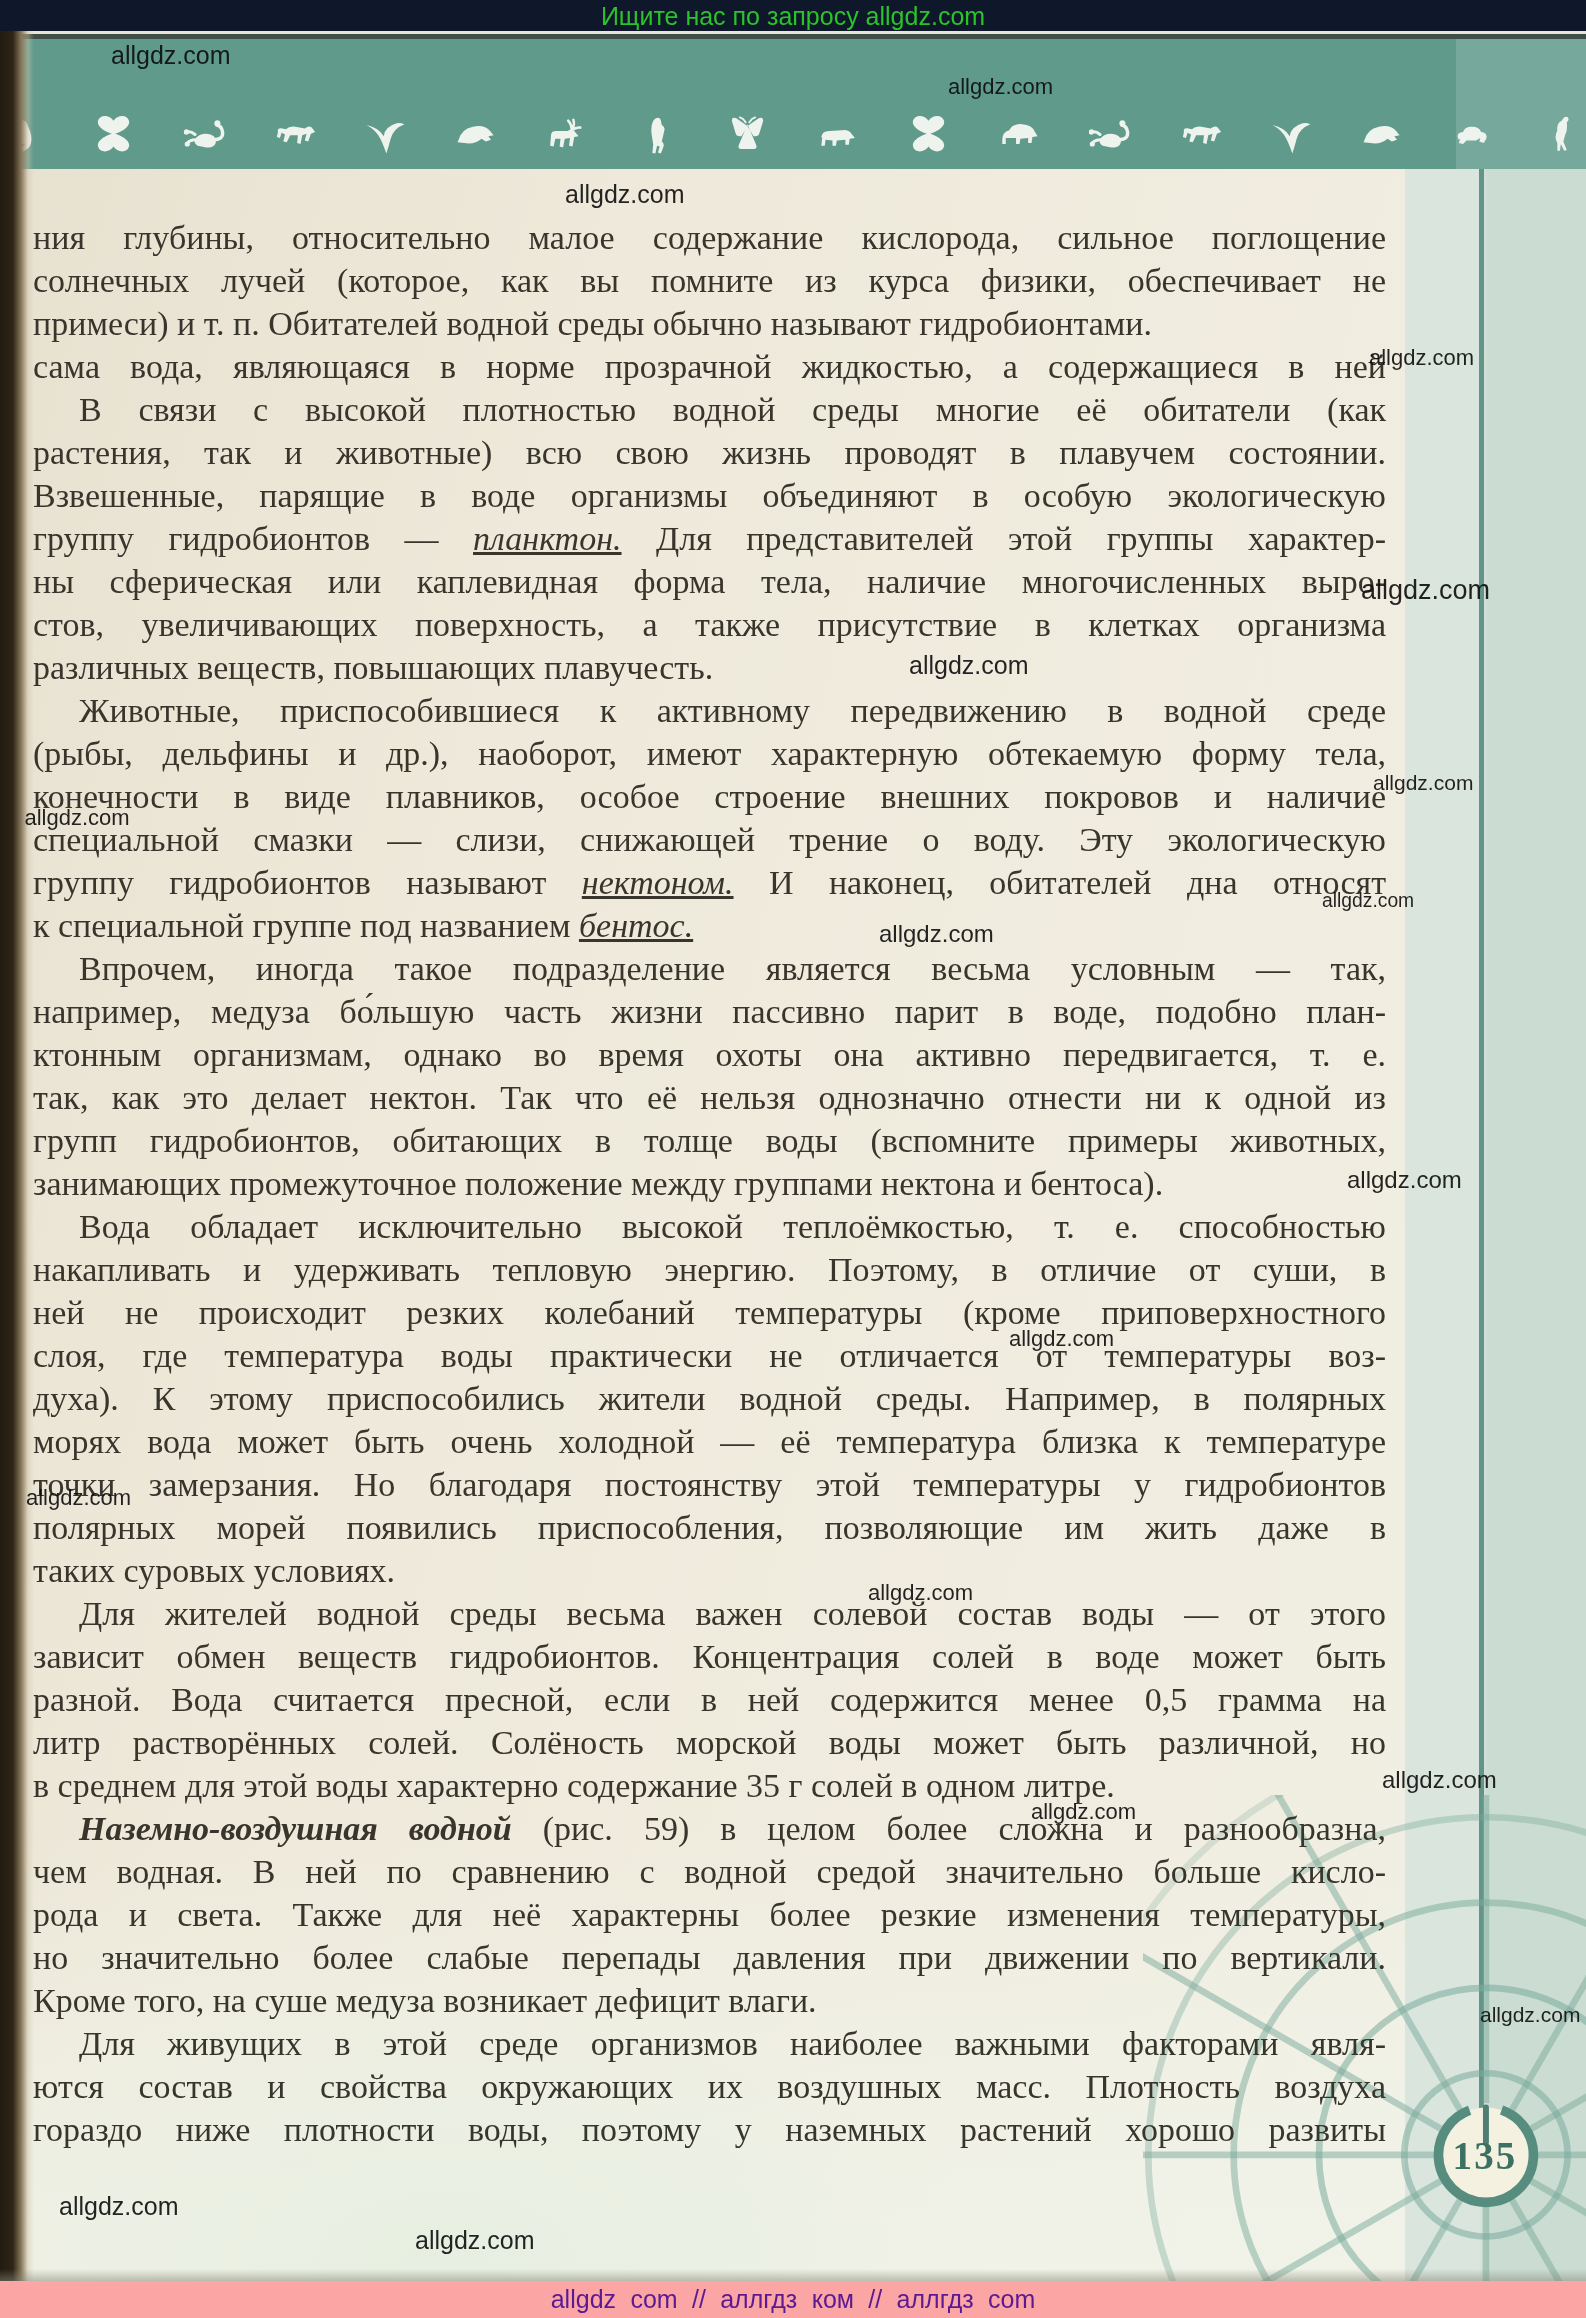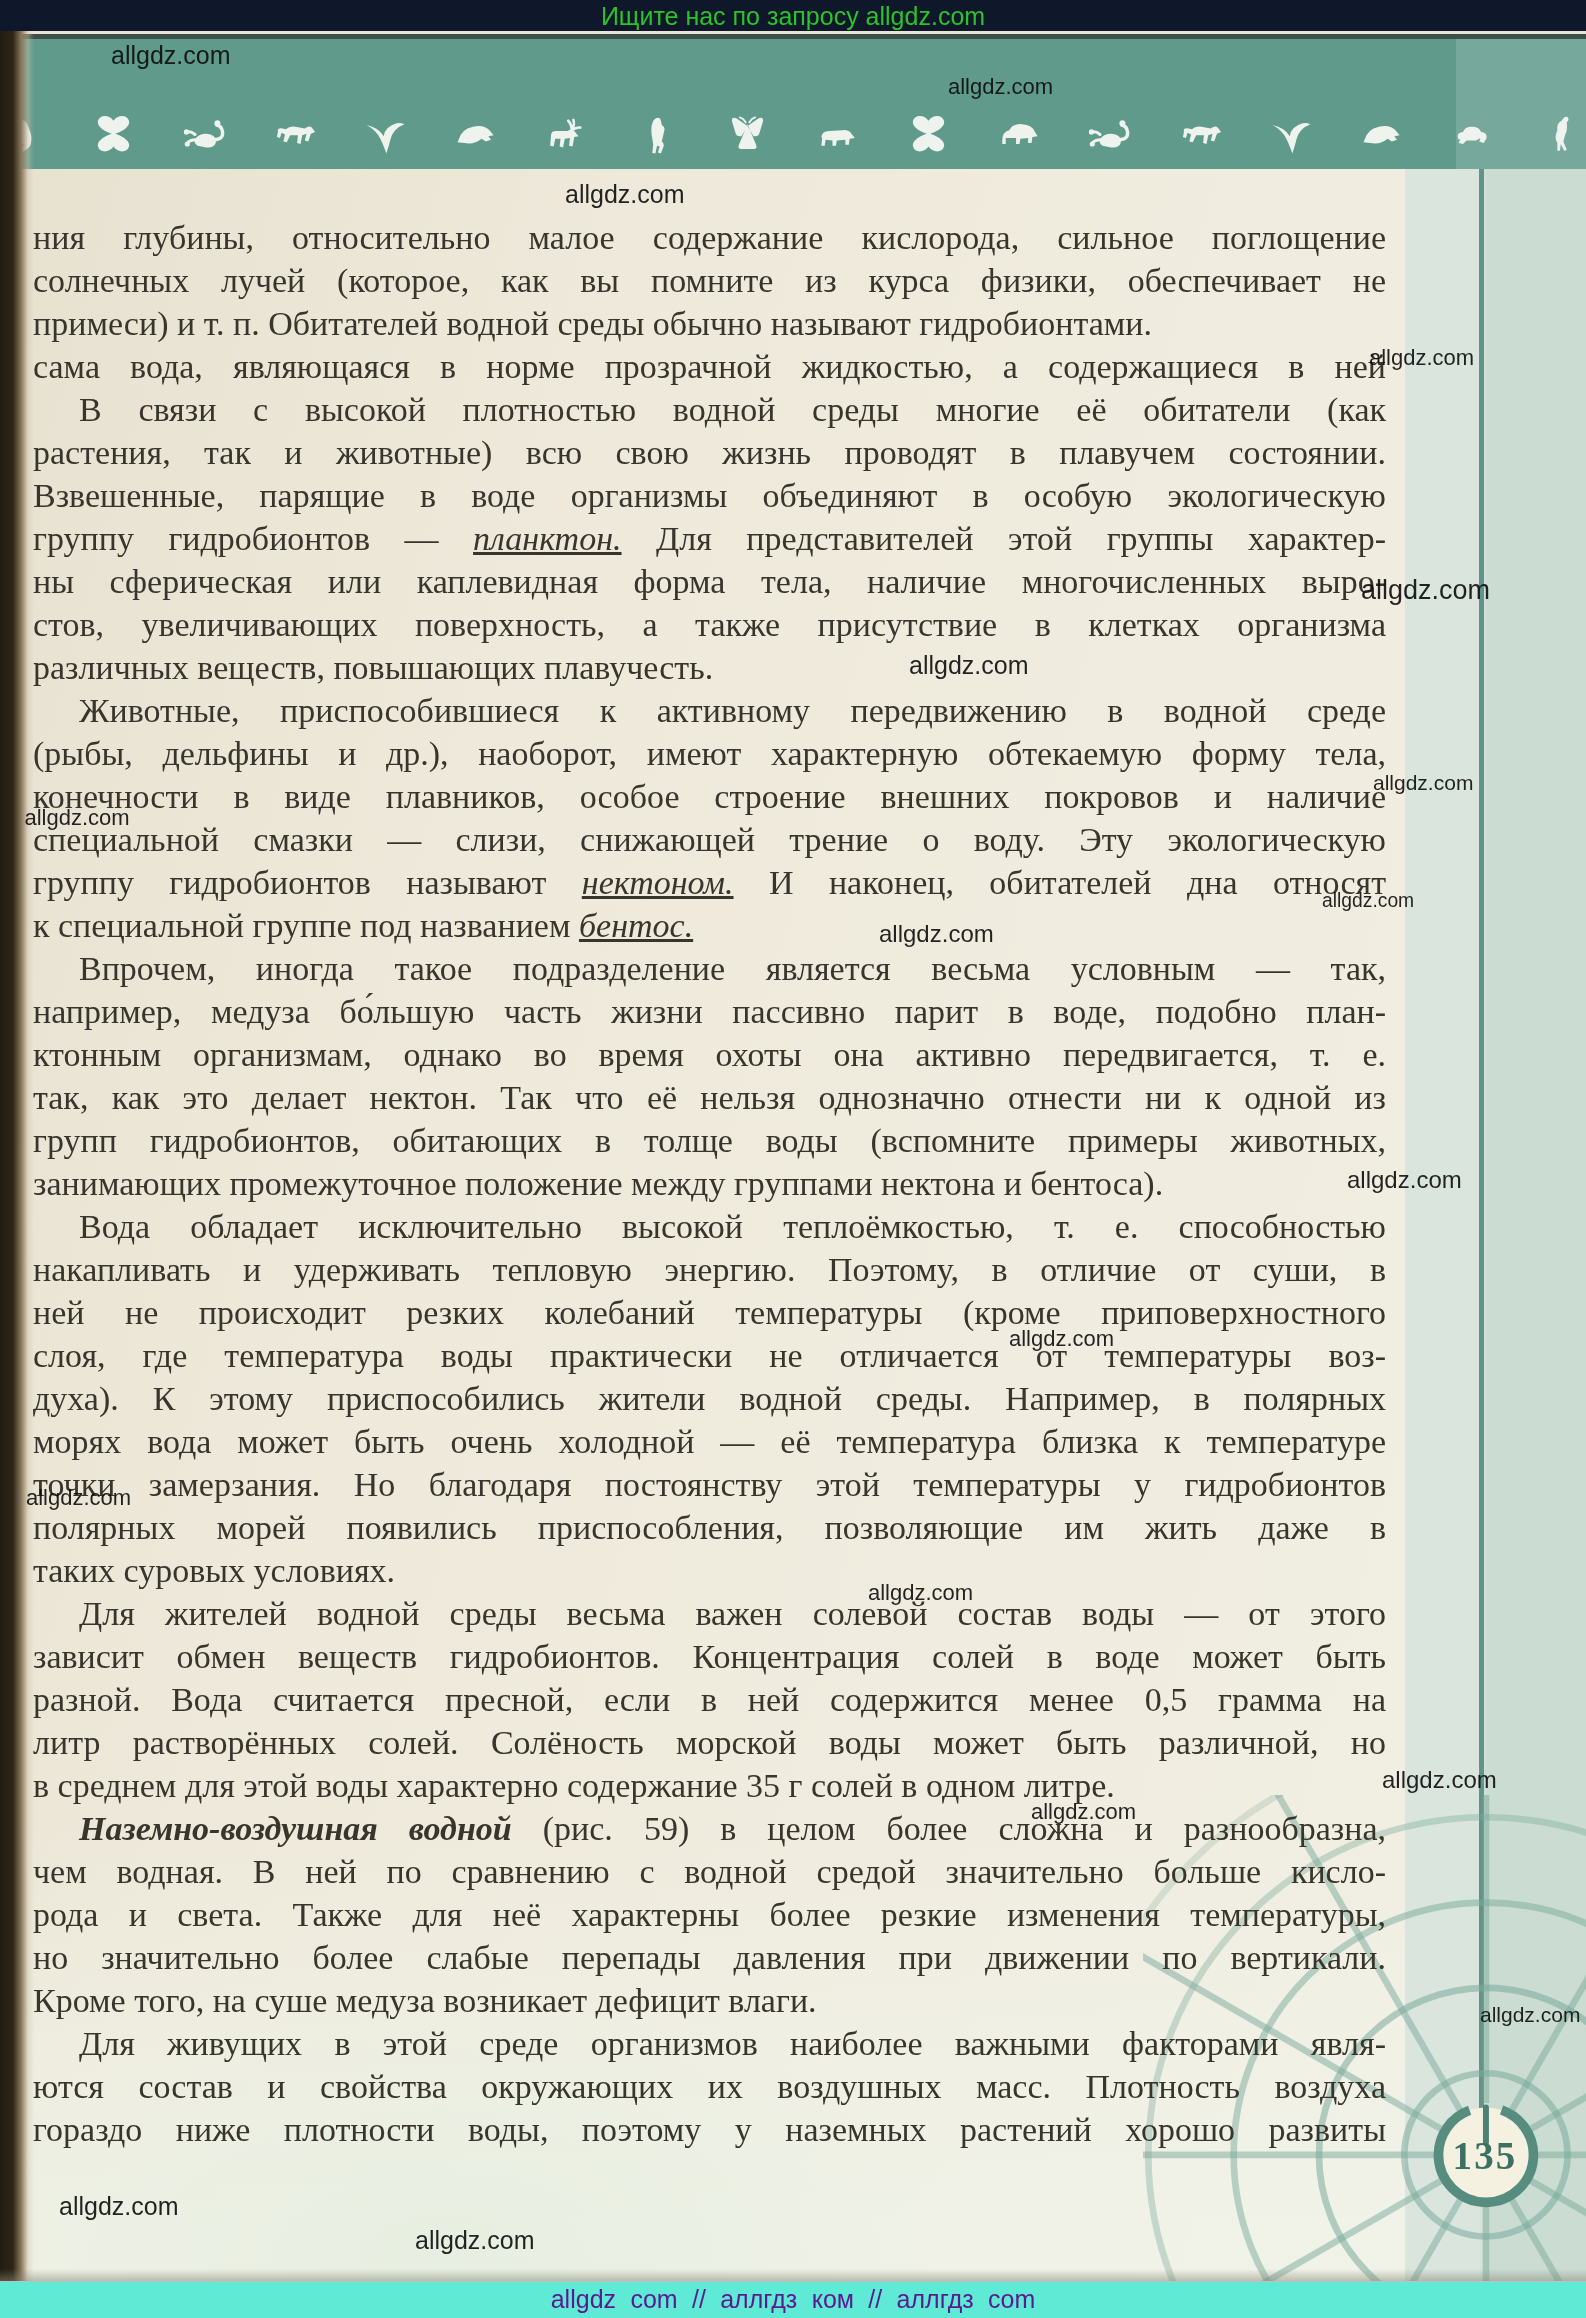--- a/index.html
+++ b/index.html
@@ -52,21 +52,21 @@
 
   
   .spine{position:absolute;left:0;top:0;width:34px;height:100%;z-index:40;
          background:linear-gradient(to right,#221b11 0%,#2e2517 38%,#87775b 62%,rgba(206,194,166,.45) 82%,rgba(233,226,206,0) 100%);}
 
   
   .wm{position:absolute;font-family:"Liberation Sans","DejaVu Sans",sans-serif;color:#0d0d0d;
       opacity:.9;z-index:50;white-space:nowrap;}
 
   
-  .footer{position:absolute;left:0;top:2282px;width:1586px;height:37px;background:#5eead4;
+  .footer{position:absolute;left:0;top:2282px;width:1586px;height:37px;background:#fca5a5;
           text-align:center;line-height:34px;font-family:"Liberation Sans","DejaVu Sans",sans-serif;
           font-size:25px;word-spacing:7.4px;}
   .page-bottom-edge{position:absolute;left:0;top:2269px;width:1586px;height:12.6px;
           background:linear-gradient(to bottom,rgba(150,148,130,0),rgba(136,138,122,.55));z-index:45;}
 </style>
 </head>
 <body>
 
 <div id="screen">
 

